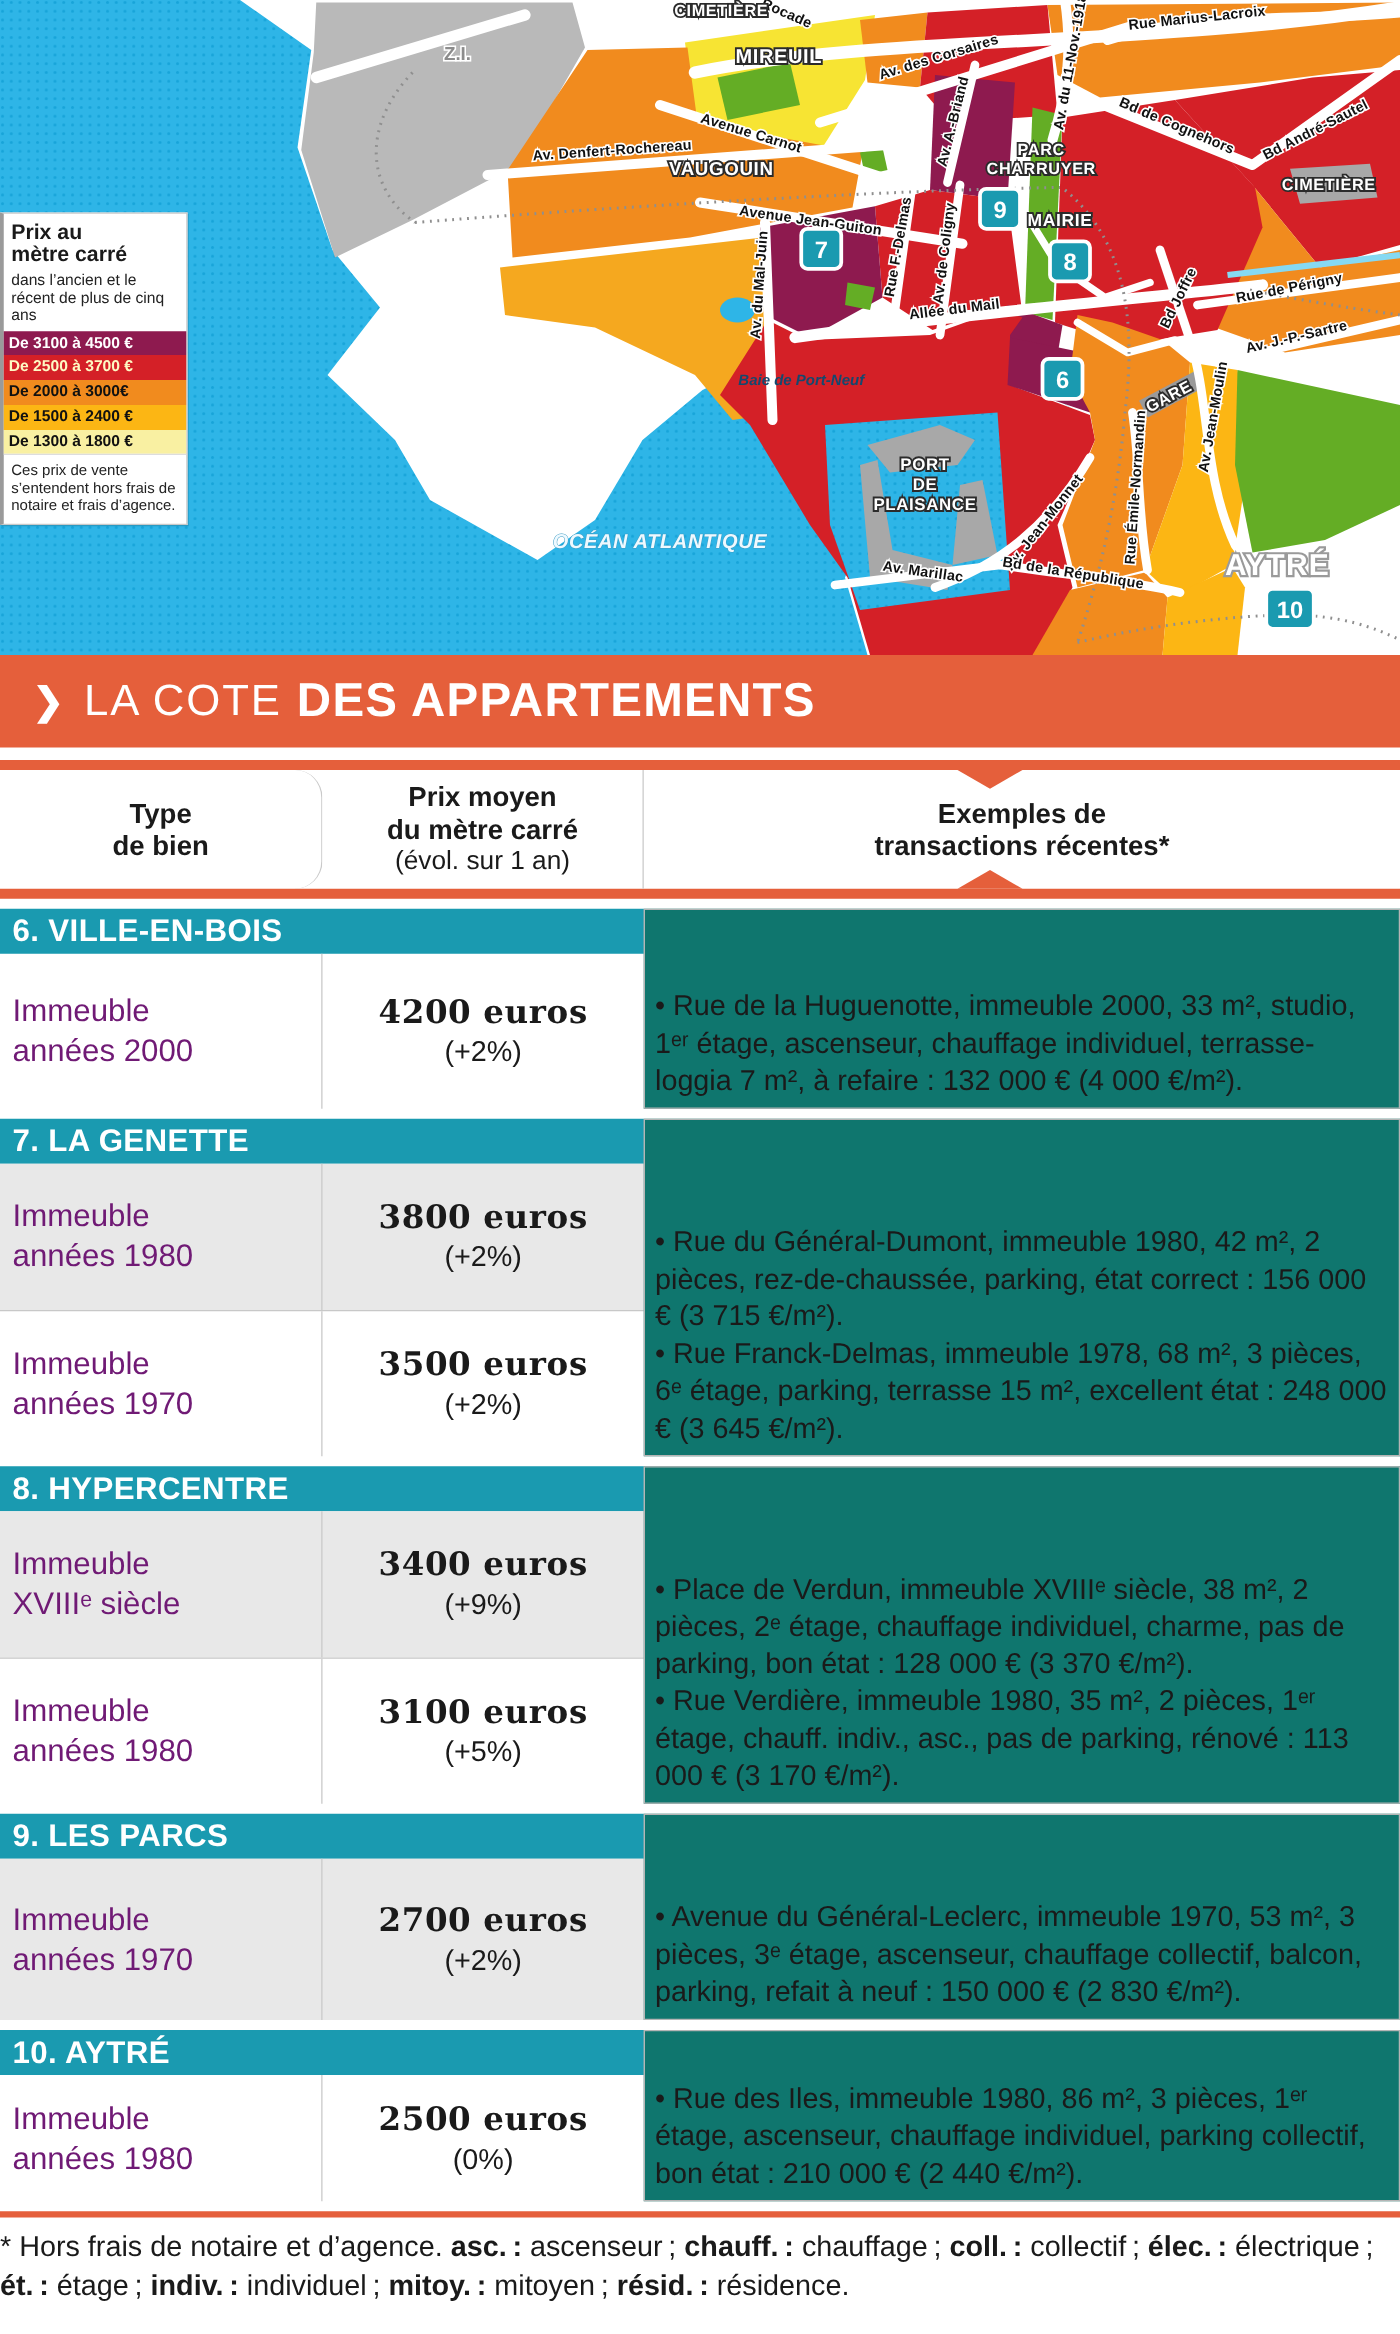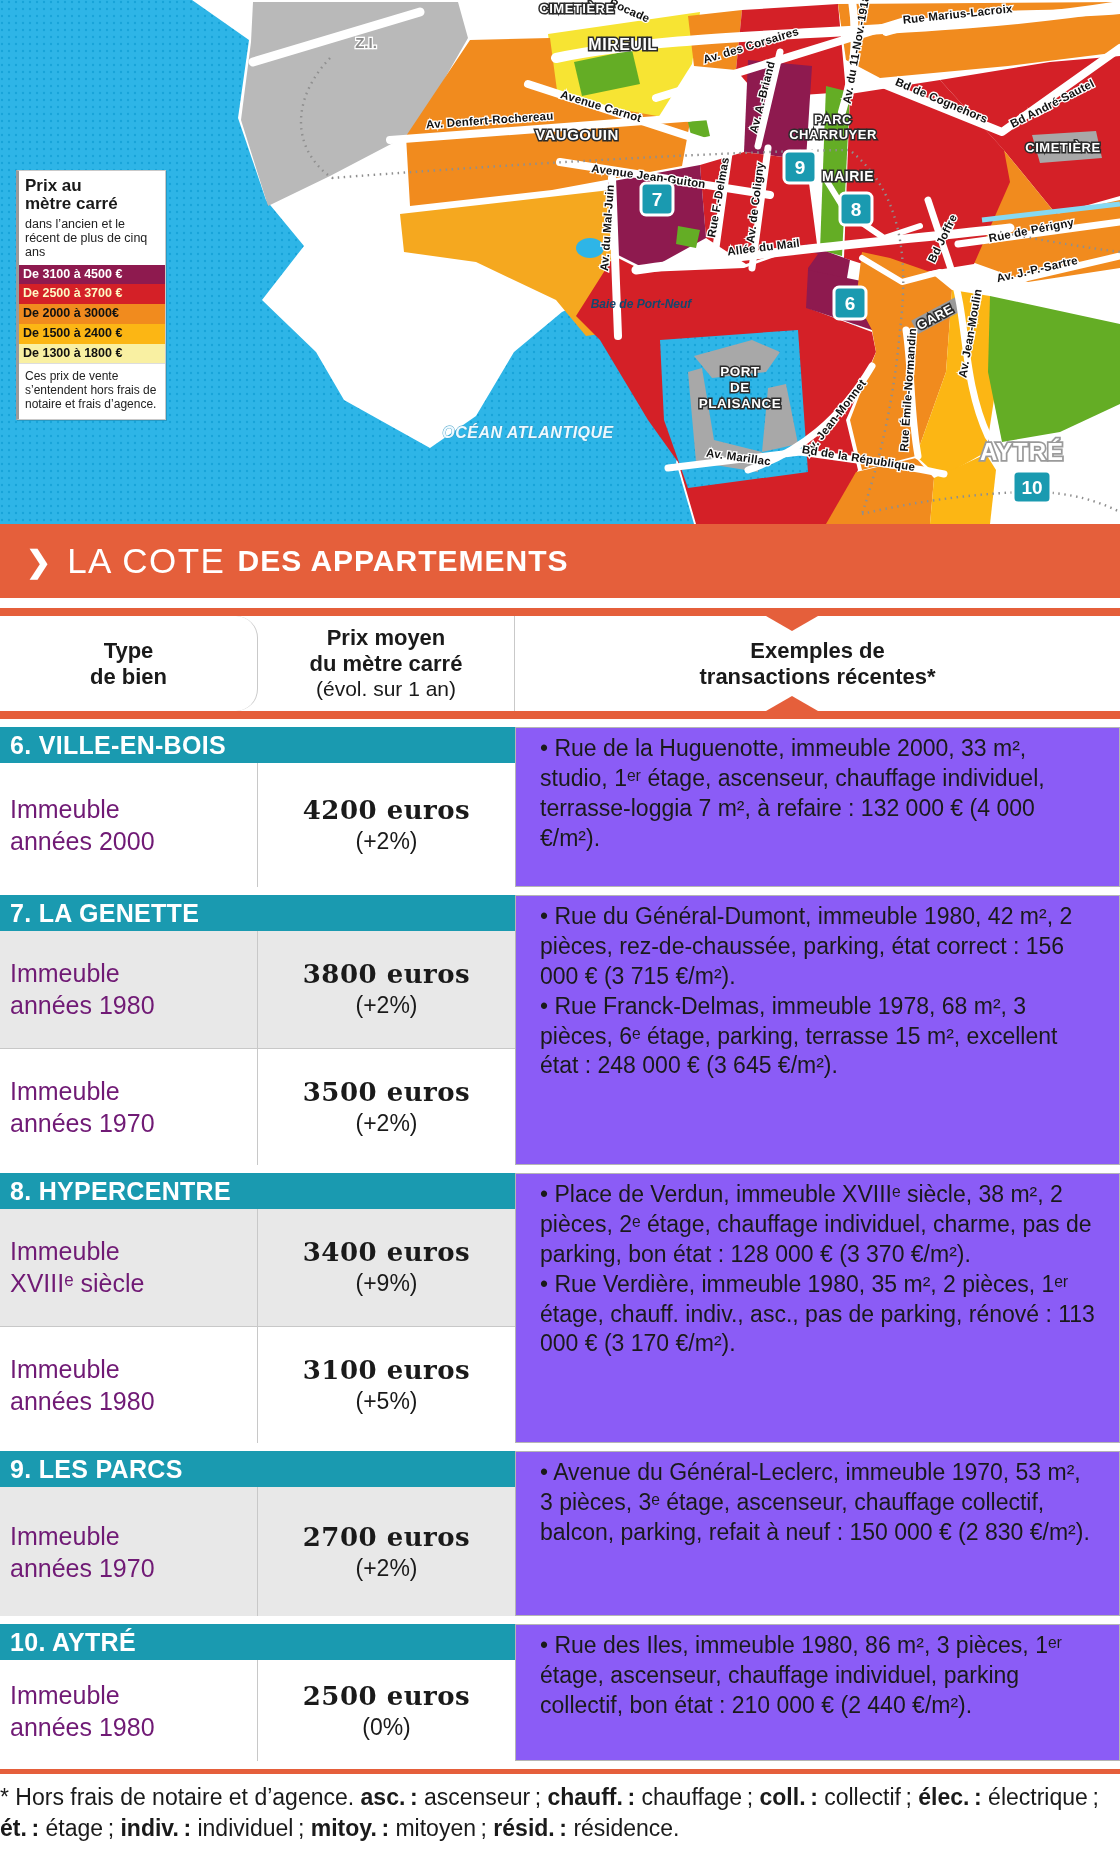--- a/index.html
+++ b/index.html
@@ -6,31 +6,31 @@
   .page{width:1120px;font-family:"Liberation Sans",sans-serif;color:#1a1a1a;}
 
   
   .map{position:relative;width:1120px;height:524px;overflow:hidden;background:#2eb5e7;}
   .map svg{position:absolute;left:0;top:0;}
   .street-label{font-size:11.5px;font-weight:bold;fill:#111;stroke:#fff;stroke-width:2.6px;paint-order:stroke;letter-spacing:.2px;}
   .area-label{font-weight:bold;fill:#fff;stroke:#2b2b2b;stroke-width:3px;paint-order:stroke;letter-spacing:.5px;}
   .badge-num{font-size:19px;font-weight:bold;fill:#fff;text-anchor:middle;}
 
   
-  .legend{position:absolute;left:16px;top:170px;width:146px;background:#fff;border:1px solid #c9c9c9;border-left:3px solid #9a9a9a;box-shadow:1px 1px 0 rgba(0,0,0,.15);}
+  .legend{position:absolute;left:0;top:170px;width:146px;background:#fff;border:1px solid #c9c9c9;border-left:3px solid #9a9a9a;box-shadow:1px 1px 0 rgba(0,0,0,.15);}
   .legend-title{font-size:17px;font-weight:800;line-height:1.05;padding:6px 6px 2px 6px;}
   .legend-sub{font-size:12.5px;line-height:1.12;padding:2px 6px 6px 6px;color:#222;}
   .legend-band{font-size:12.5px;font-weight:bold;padding:3px 4px;line-height:1.1;}
   .legend-note{font-size:12px;line-height:1.15;padding:6px 6px 7px 6px;color:#222;border-top:1px solid #ddd;}
 
   
   .banner{height:74px;background:#e55f3b;display:flex;align-items:center;color:#fff;padding-left:26px;box-sizing:border-box;margin-bottom:10px;}
   .banner .chev{font-size:30px;font-weight:bold;margin-right:16px;}
   .banner .t1{font-size:35px;letter-spacing:1.5px;margin-right:12px;}
-  .banner .t2{font-size:30px;font-weight:bold;letter-spacing:1px;}
+  .banner .t2{font-size:38px;font-weight:bold;letter-spacing:1px;}
 
   
   .thead{position:relative;border-top:8px solid #e55f3b;border-bottom:8px solid #e55f3b;height:95px;display:flex;align-items:center;}
   .notch-top,.notch-bottom{position:absolute;left:766px;width:0;height:0;border-left:26px solid transparent;border-right:26px solid transparent;}
   .notch-top{top:0;border-top:15px solid #e55f3b;}
   .notch-bottom{bottom:0;border-bottom:15px solid #e55f3b;}
   .th{display:flex;align-items:center;justify-content:center;height:100%;box-sizing:border-box;text-align:center;font-weight:bold;font-size:22px;line-height:1.18;white-space:pre-line;}
   .th1{width:258px;border-right:1px solid #c9c9c9;border-radius:22px;}
   .th2{width:257px;border-right:1px solid #c9c9c9;flex-direction:column;}
   .th3{flex:1;}
@@ -42,21 +42,21 @@
   .sec-left{width:515px;display:flex;flex-direction:column;box-sizing:border-box;}
   .band{height:36px;background:#1a9ab0;color:#fff;font-weight:bold;font-size:25px;display:flex;align-items:center;padding-left:10px;letter-spacing:.3px;}
   .rows{flex:1;display:flex;flex-direction:column;}
   .subrow{flex:1;display:flex;}
   .subrow + .subrow{border-top:1px solid #c8c8c8;}
   .subrow.gray{background:#e8e8e8;}
   .cell-type{width:258px;box-sizing:border-box;border-right:1px solid #c8c8c8;display:flex;align-items:center;padding-left:10px;font-size:25px;line-height:1.28;white-space:pre-line;color:#701a75;}
   .cell-price{flex:1;display:flex;flex-direction:column;align-items:center;justify-content:center;}
   .price{font-family:"DejaVu Serif",serif;font-weight:bold;font-size:26px;letter-spacing:.5px;text-align:right;}
   .evol{font-size:23px;margin-top:3px;}
-  .sec-right{flex:1;border:1px solid #b5b5b5;background:#8b5cf6;box-sizing:border-box;padding:6px 24px;font-size:23px;line-height:1.3;display:flex;flex-direction:column;justify-content:flex-start;}
+  .sec-right{flex:1;border:1px solid #b5b5b5;background:#0f766e;box-sizing:border-box;padding:6px 8px;font-size:23px;line-height:1.3;display:flex;flex-direction:column;justify-content:flex-end;}
   .sec-right p{margin:0;}
   .section-6{height:160px;}.section-7{height:270px;}.section-8{height:270px;}
   .section-9{height:165px;}.section-10{height:137px;}
 
   
   .endrule{height:5px;background:#e55f3b;margin:4px 0 8px 0;}
   .footnote{font-size:23px;line-height:1.35;color:#1a1a1a;padding-bottom:14px;}
 </style>
 </head>
 <body>

